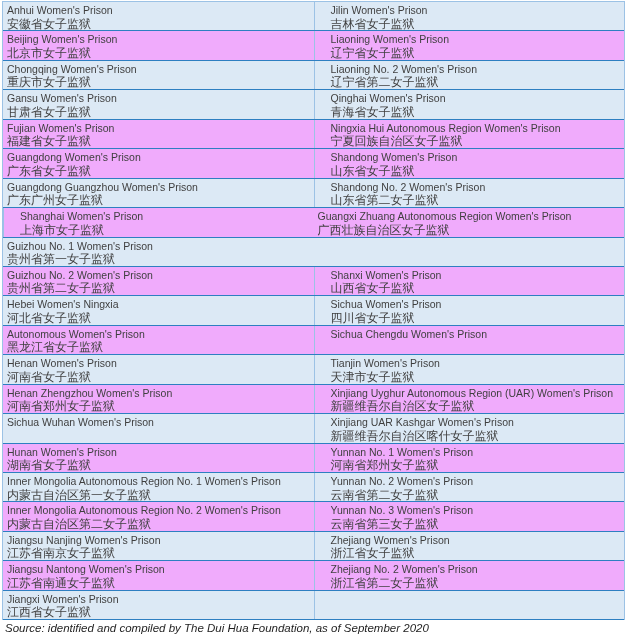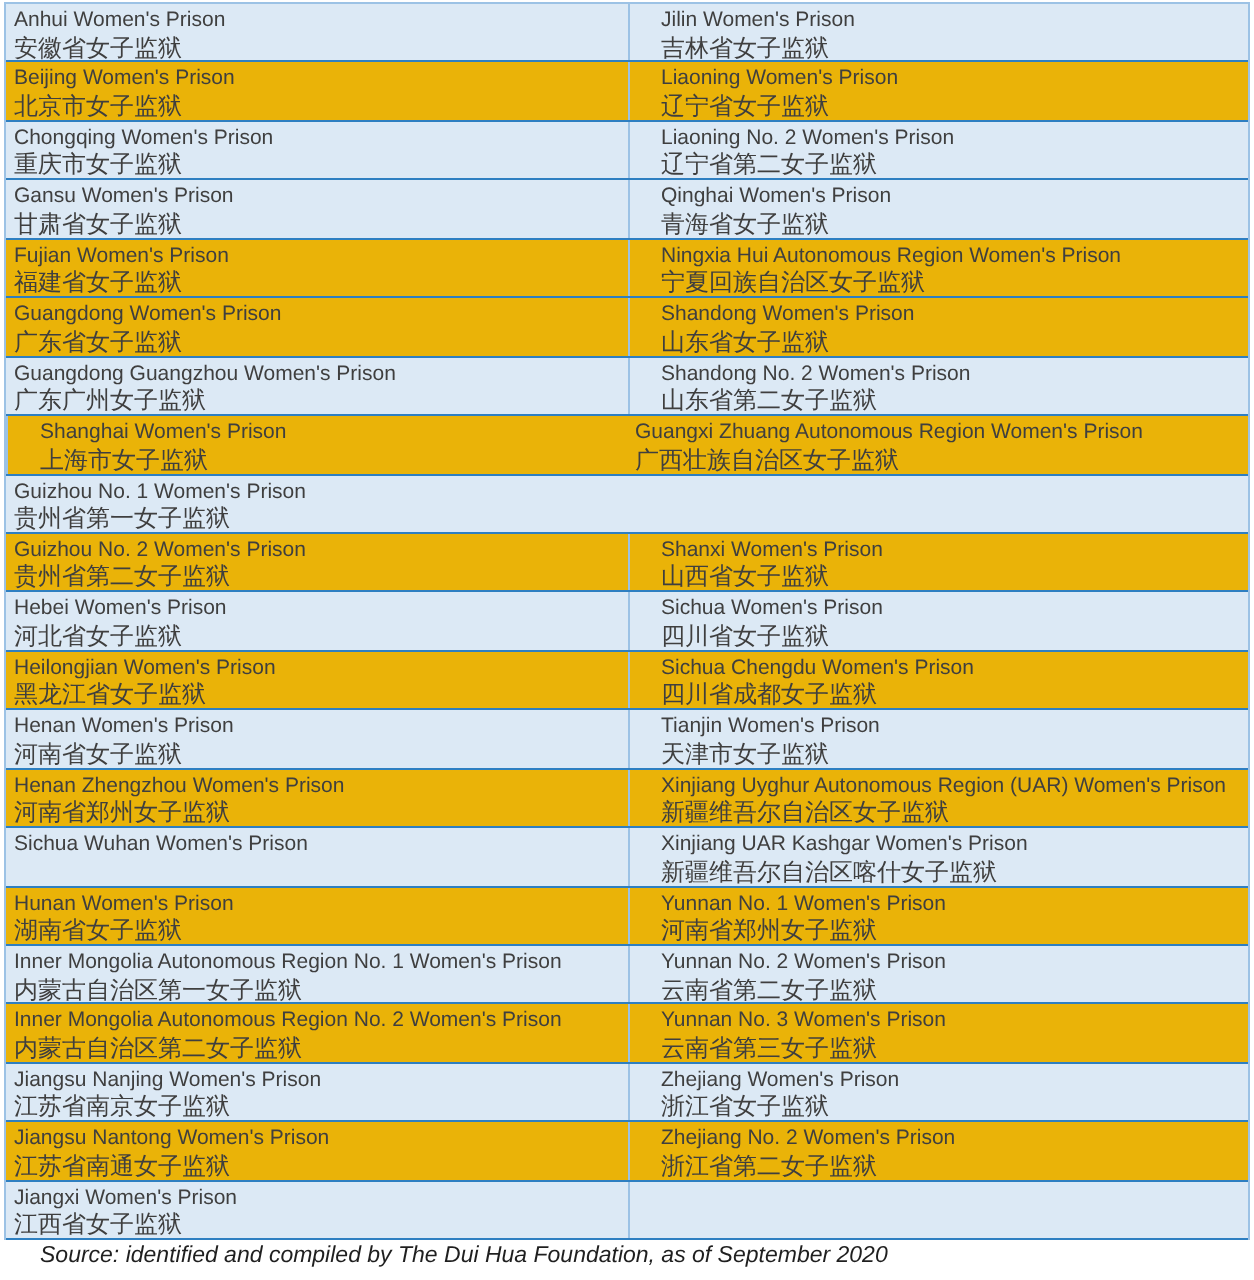--- a/index.html
+++ b/index.html
@@ -15,21 +15,21 @@
     left: 2px;
     top: 1px;
     width: 623px;
     border: 1px solid var(--border-light, #9CC2E5);
     border-bottom: none;
   }
   .row {
     display: flex;
     height: 29.45px;
     border-bottom: 1.5px solid var(--border-strong, #2E7FC1);
-    background: #eab308;
+    background: #f0abfc;
   }
   .row.band {
     background: var(--band, #DCE9F5);
   }
   .cell {
     width: 50%;
     padding: 1px 2px 0 4px;
     overflow: hidden;
   }
   .cell.right {
@@ -43,21 +43,21 @@
     white-space: nowrap;
   }
   .zh {
     font-size: 12px;
     line-height: 13.5px;
     color: var(--text, #3F3F3F);
     white-space: nowrap;
   }
   .source-note {
     position: absolute;
-    left: 20px;
+    left: 5px;
     top: 622px;
     font-size: 11.5px;
     font-style: italic;
     color: #1f1f1f;
     white-space: nowrap;
   }
 </style>
 </head>
 <body style="--band: #DCE9F5; --border-strong: #2E7FC1; --border-light: #9CC2E5; --text: #3F3F3F;">
 
@@ -153,36 +153,35 @@
         <div class="en">Guizhou No. 2 Women's Prison</div>
         <div class="zh">贵州省第二女子监狱</div>
       </div>
       <div class="cell right">
         <div class="en">Shanxi Women's Prison</div>
         <div class="zh">山西省女子监狱</div>
       </div>
     </div>
     <div class="row band">
       <div class="cell left">
-        <div class="en">Hebei Women's Prison</div>
+        <div class="en">Hebei Women's Ningxia</div>
         <div class="zh">河北省女子监狱</div>
       </div>
       <div class="cell right">
         <div class="en">Sichua Women's Prison</div>
         <div class="zh">四川省女子监狱</div>
       </div>
     </div>
     <div class="row">
       <div class="cell left">
-        <div class="en">Heilongjian Women's Prison</div>
+        <div class="en">Autonomous Women's Prison</div>
         <div class="zh">黑龙江省女子监狱</div>
       </div>
       <div class="cell right">
         <div class="en">Sichua Chengdu Women's Prison</div>
-        <div class="zh">四川省成都女子监狱</div>
       </div>
     </div>
     <div class="row band">
       <div class="cell left">
         <div class="en">Henan Women's Prison</div>
         <div class="zh">河南省女子监狱</div>
       </div>
       <div class="cell right">
         <div class="en">Tianjin Women's Prison</div>
         <div class="zh">天津市女子监狱</div>

